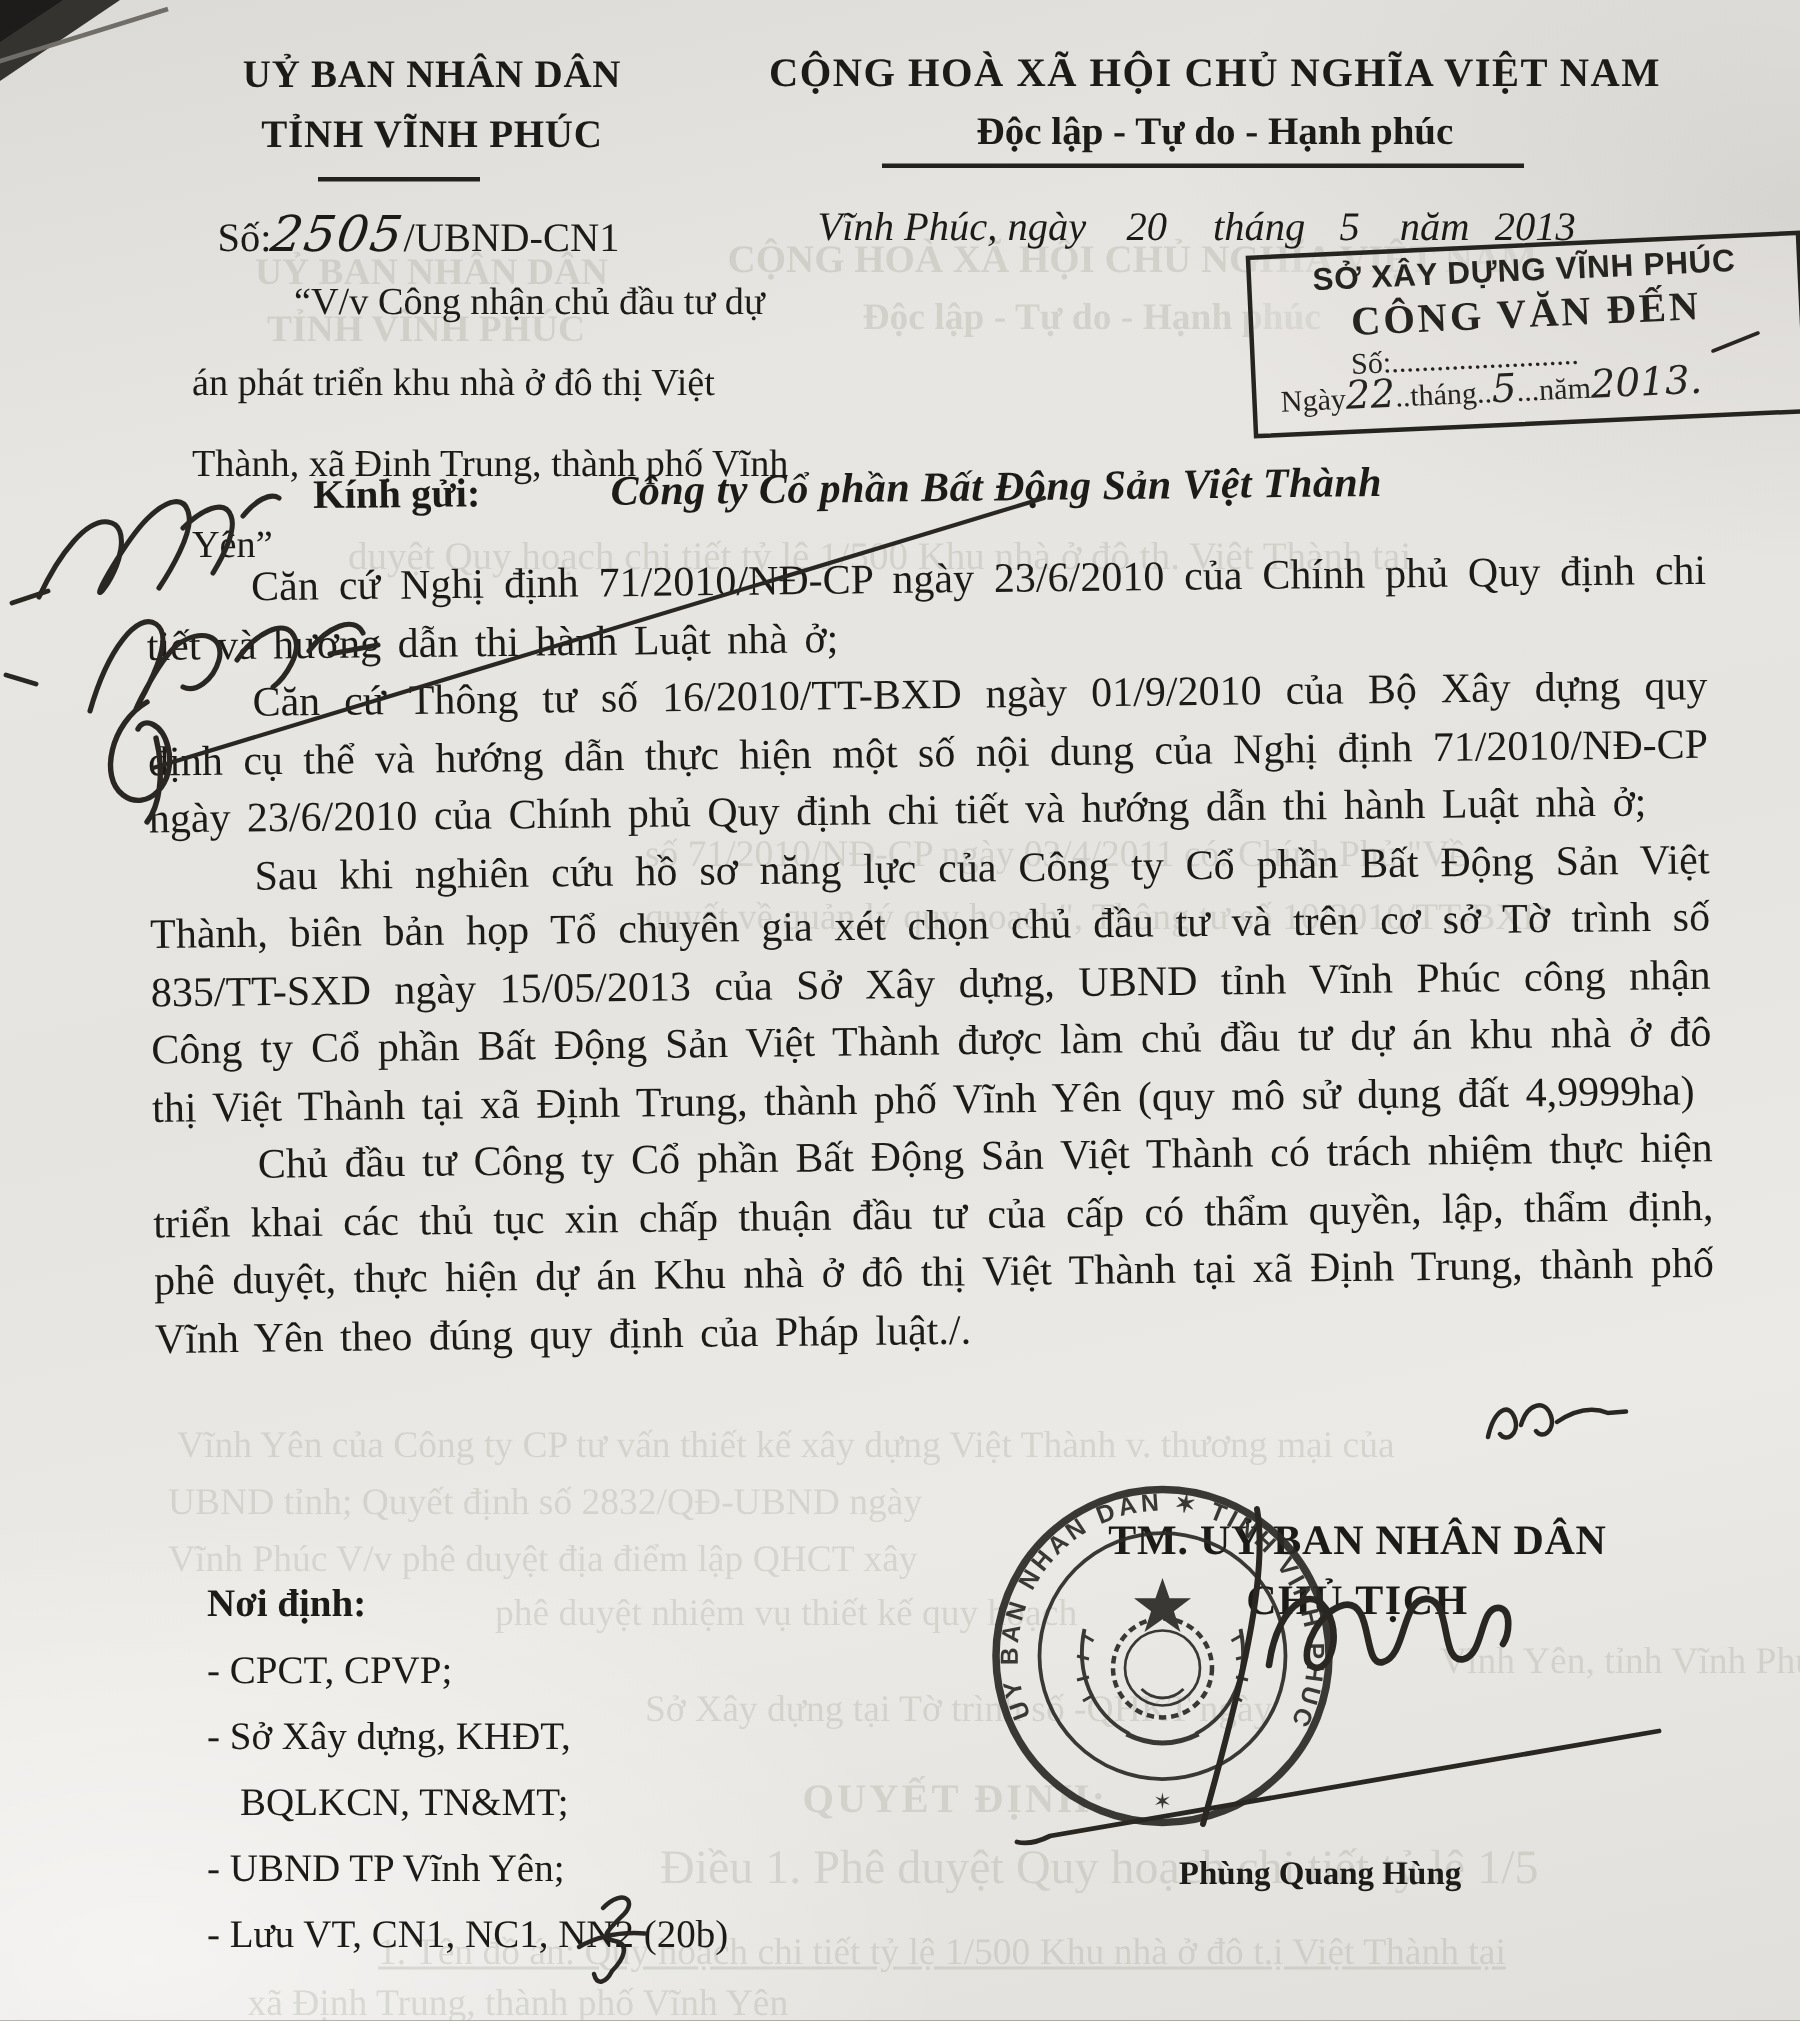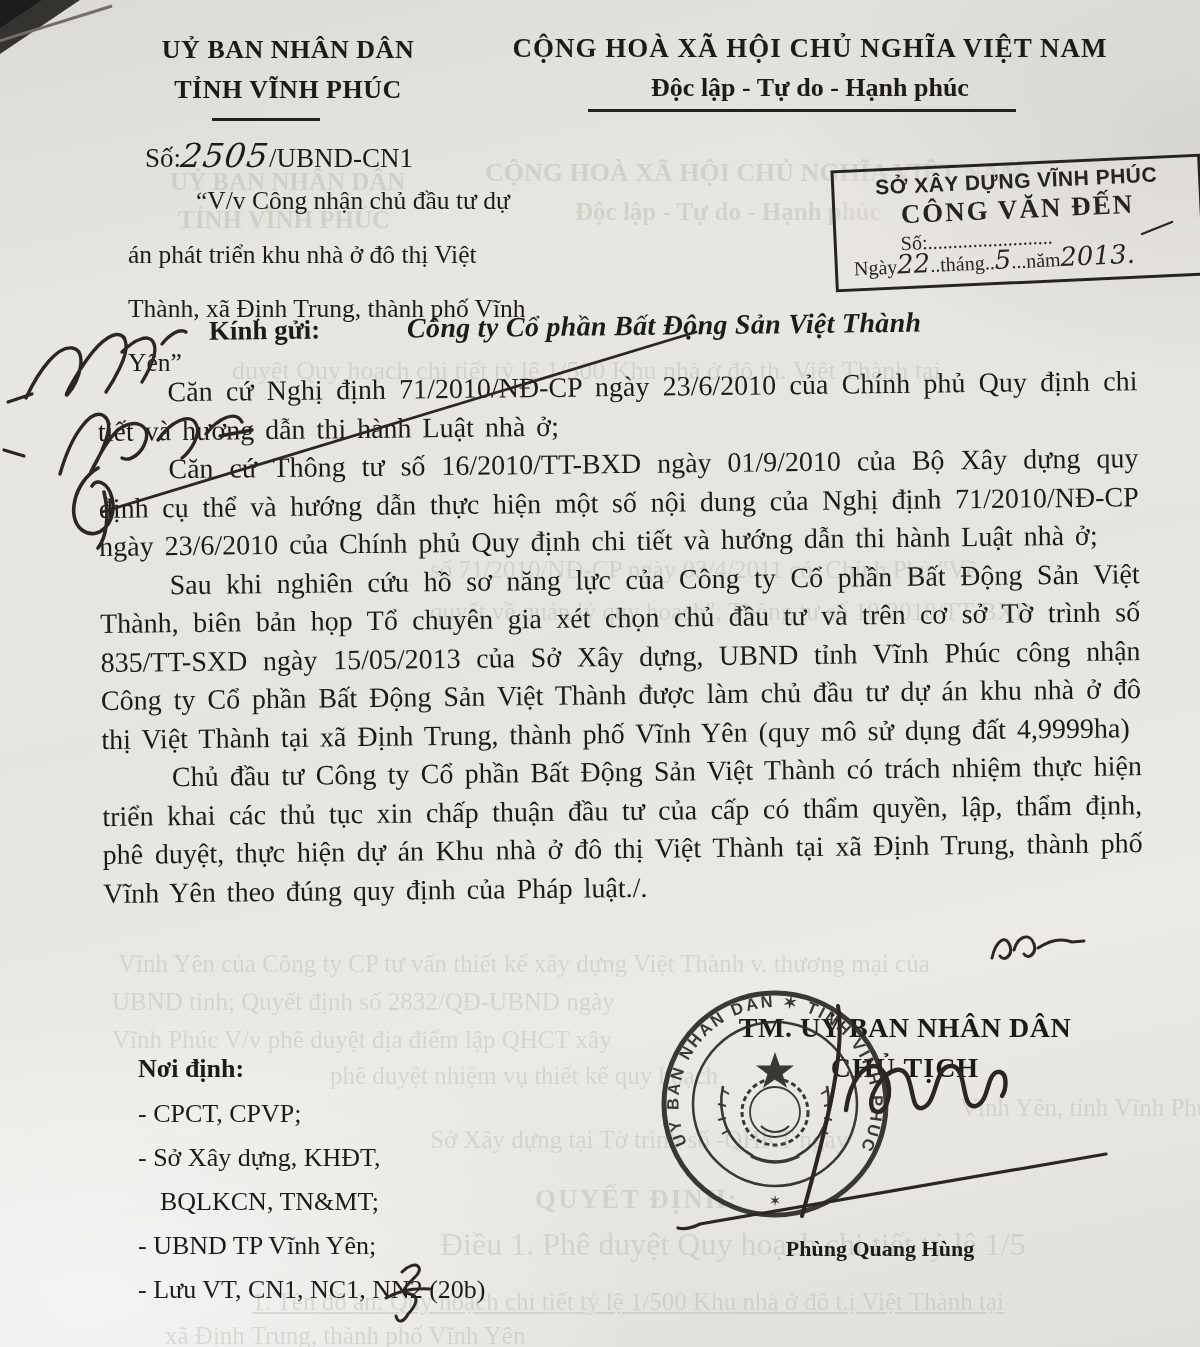--- a/index.html
+++ b/index.html
@@ -87,20 +87,28 @@
   <div class="abs nat">
     <div class="l1">CỘNG HOÀ XÃ HỘI CHỦ NGHĨA VIỆT NAM</div>
     <div class="l2">Độc lập - Tự do - Hạnh phúc</div>
   </div>
   <div class="rule" style="left:588px;top:109px;width:428px;"></div>
 
   <div class="abs soline">
     <span>Số:</span><span class="hand hw-num">2505</span><span>/UBND-CN1</span>
   </div>
 
+  <div class="abs dateline">
+    <span>Vĩnh Phúc, ngày</span>
+    <span style="margin-left:20px;">20</span>
+    <span style="margin-left:24px;">tháng</span>
+    <span style="margin-left:16px;">5</span>
+    <span style="margin-left:20px;">năm</span>
+    <span style="margin-left:10px;">2013</span>
+  </div>
 
   <div class="abs subject">“V/v Công nhận chủ đầu tư dự án phát triển khu nhà ở đô thị Việt Thành, xã Định Trung, thành phố Vĩnh Yên”</div>
 
   <div class="abs stamp">
     <div class="s1">SỞ XÂY DỰNG VĨNH PHÚC</div>
     <div class="s2">CÔNG VĂN ĐẾN</div>
     <div class="s3">Số:.........................</div>
     <div class="s4">
       <span>Ngày</span><span class="hand hwsm">22</span><span>..tháng..</span><span class="hand hwsm">5</span><span>...năm</span><span class="hand hwsm">2013.</span>
     </div>

